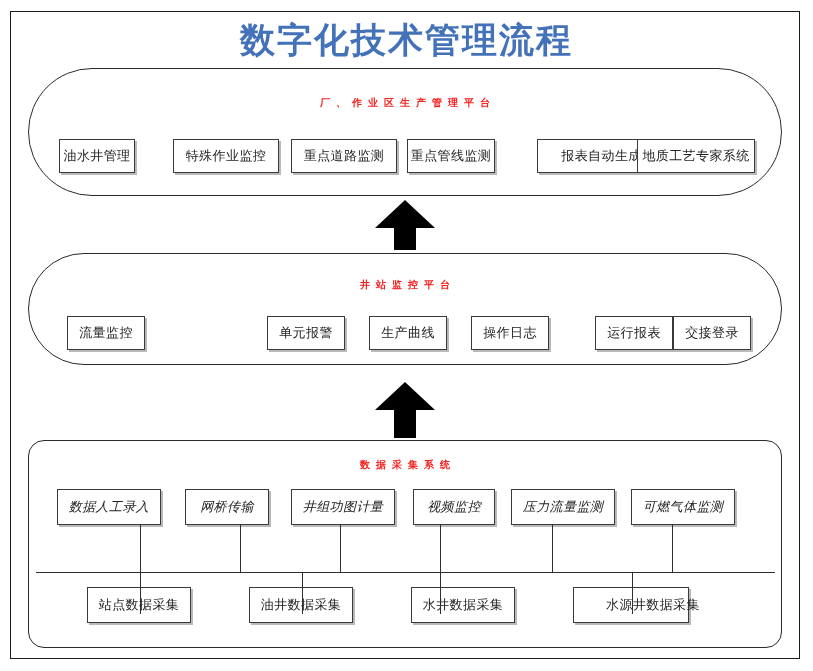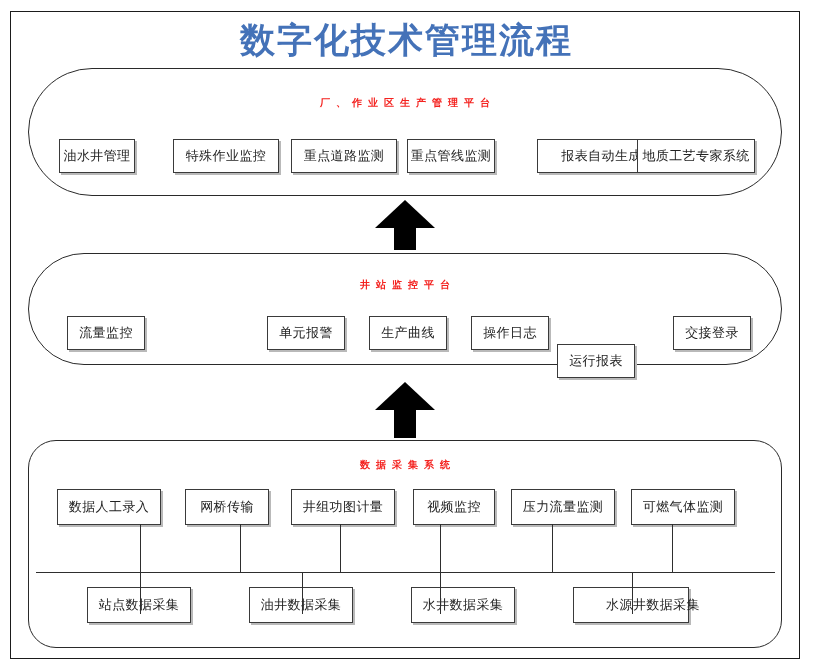--- a/index.html
+++ b/index.html
@@ -52,21 +52,21 @@
     position: absolute;
     left: 28px;
     width: 754px;
     box-sizing: border-box;
     border: 1px solid #2a2a2a;
     border-radius: 64px;
     background: #ffffff;
   }
   #layer-plant { top: 68px;  height: 128px; border-radius: 64px; }
   #layer-well  { top: 253px; height: 112px; border-radius: 56px; }
-  #layer-data  { top: 440px; height: 208px; border-radius: 28px; }
+  #layer-data  { top: 440px; height: 208px; border-radius: 16px; }
 
   .layer-title {
     position: absolute;
     left: 0;
     width: 100%;
     text-align: center;
     color: #f4221f;
     font-weight: bold;
     font-size: 10px;
     letter-spacing: 6px;
@@ -90,21 +90,21 @@
     white-space: nowrap;
     box-shadow: 2px 2px 0 0 #b9b9b9;
     font-family: "Liberation Serif", "DejaVu Serif", serif;
     display: flex;
     align-items: center;
     justify-content: center;
     letter-spacing: 0.4px;
   }
   .node.row1 { top: 70px; height: 34px; }
   .node.row2 { top: 62px; height: 34px; }
-  .node.row3 { top: 48px; height: 36px; }
+  .node.row3 { top: 48px; height: 36px; font-style: italic; }
   .node.row4 { top: 146px; height: 36px; }
 
   
   .arrow {
     position: absolute;
     width: 60px;
   }
   .arrow .shaft {
     position: absolute;
     left: 19px;
@@ -168,21 +168,21 @@
     <div class="shaft"></div>
   </div>
 
   <div class="layer" id="layer-well">
     <div class="layer-title">井站监控平台</div>
 
     <div class="node row2" style="left:38px;  width:78px;">流量监控</div>
     <div class="node row2" style="left:238px; width:78px;">单元报警</div>
     <div class="node row2" style="left:340px; width:78px;">生产曲线</div>
     <div class="node row2" style="left:442px; width:78px;">操作日志</div>
-    <div class="node row2" style="left:528px; width:78px;margin-top:28px;">运行报表</div>
+    <div class="node row2" style="left:566px; width:78px;">运行报表</div>
     <div class="node row2" style="left:644px; width:78px;">交接登录</div>
   </div>
 
   <div class="arrow" id="arrow-2">
     <div class="head"></div>
     <div class="shaft"></div>
   </div>
 
   <div class="layer" id="layer-data">
     <div class="layer-title">数据采集系统</div>

